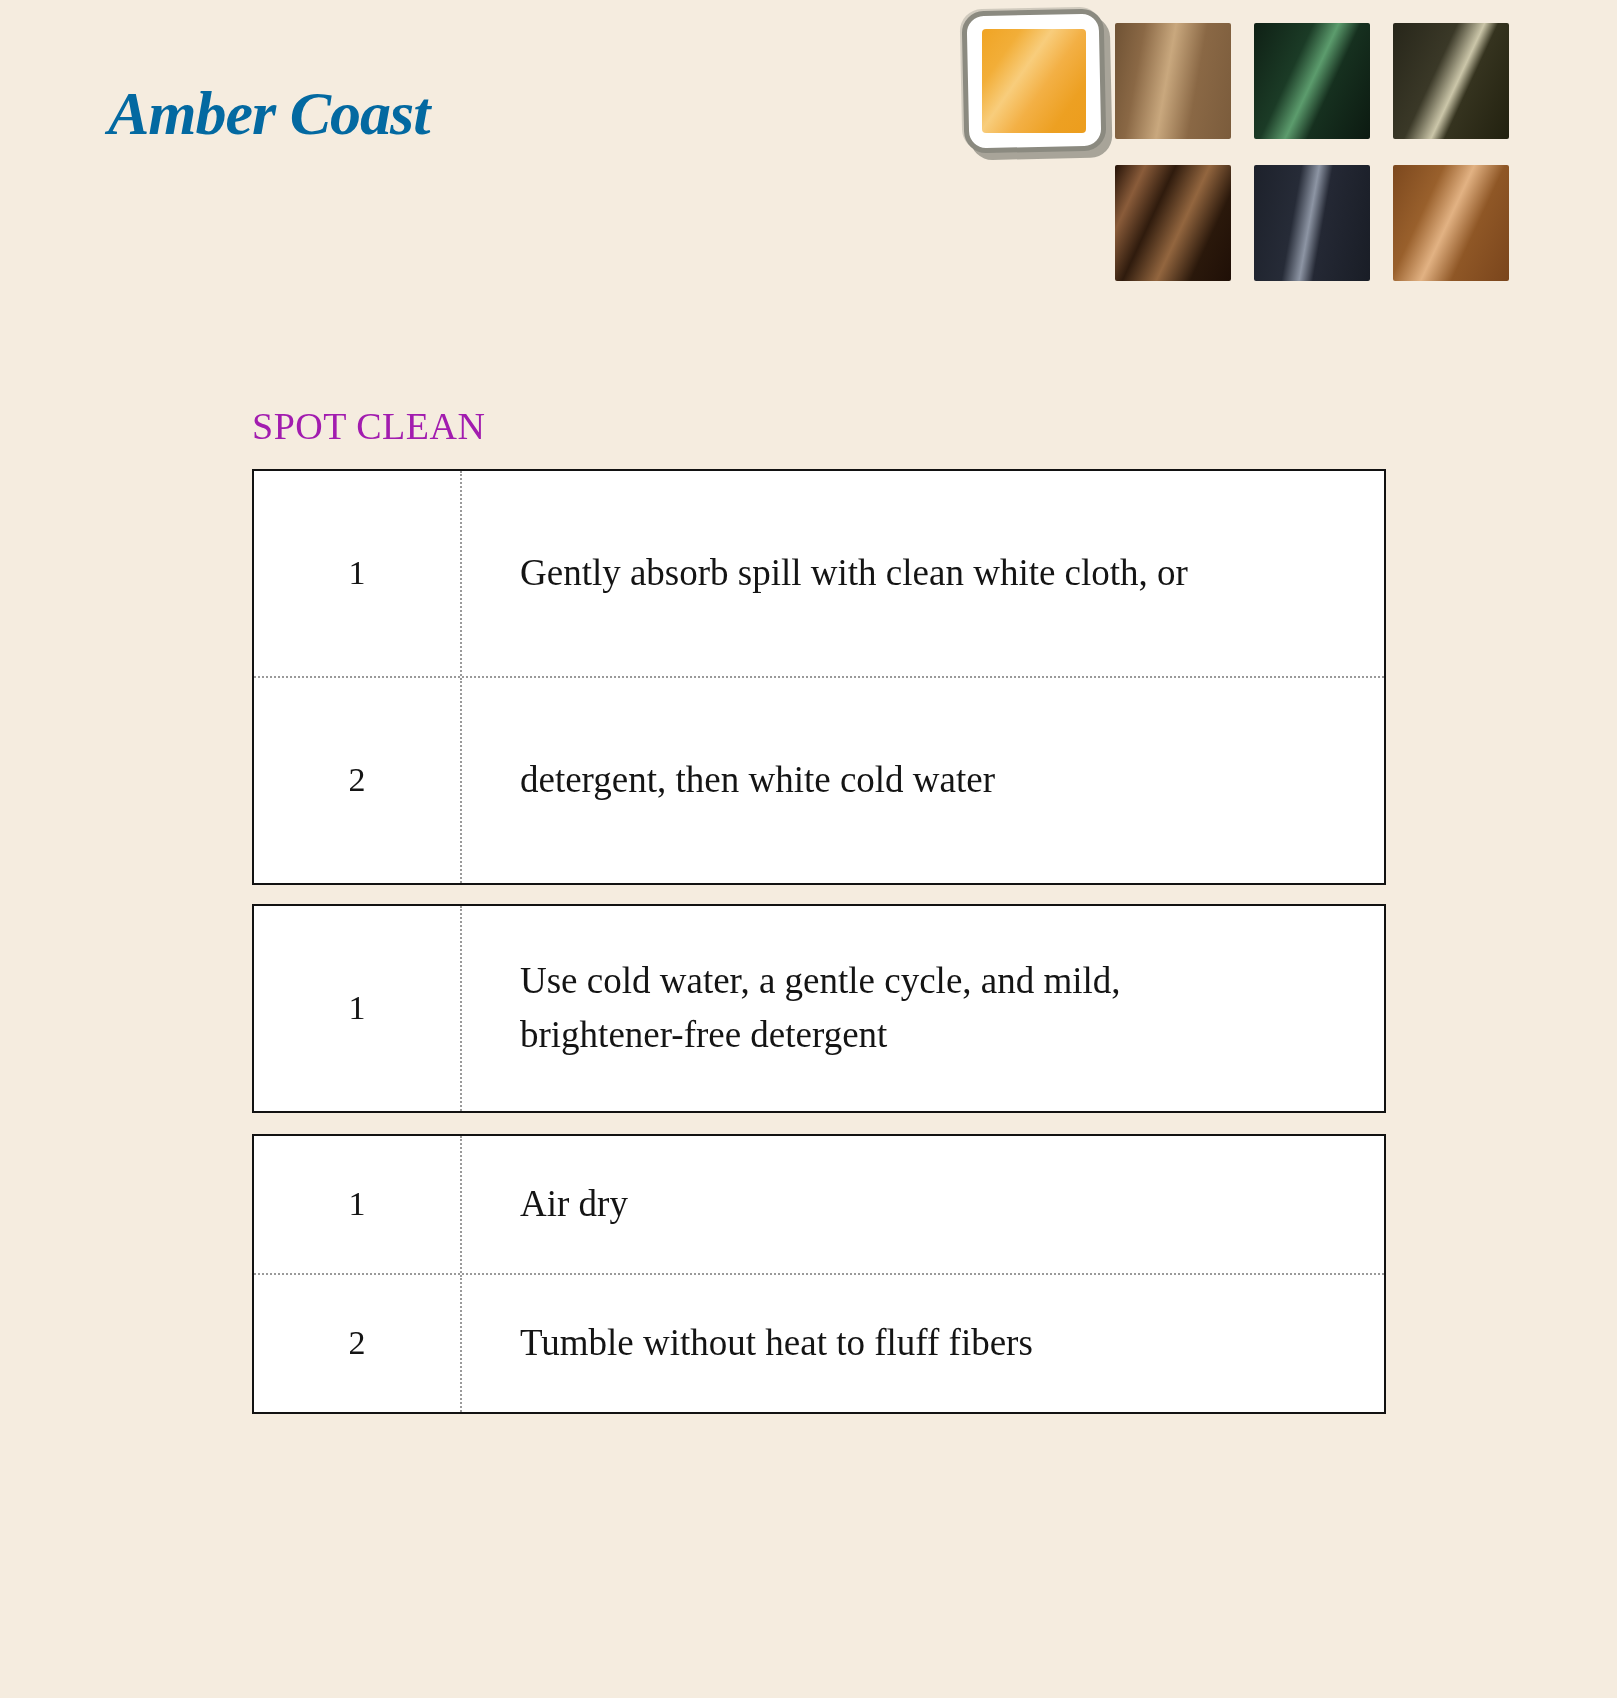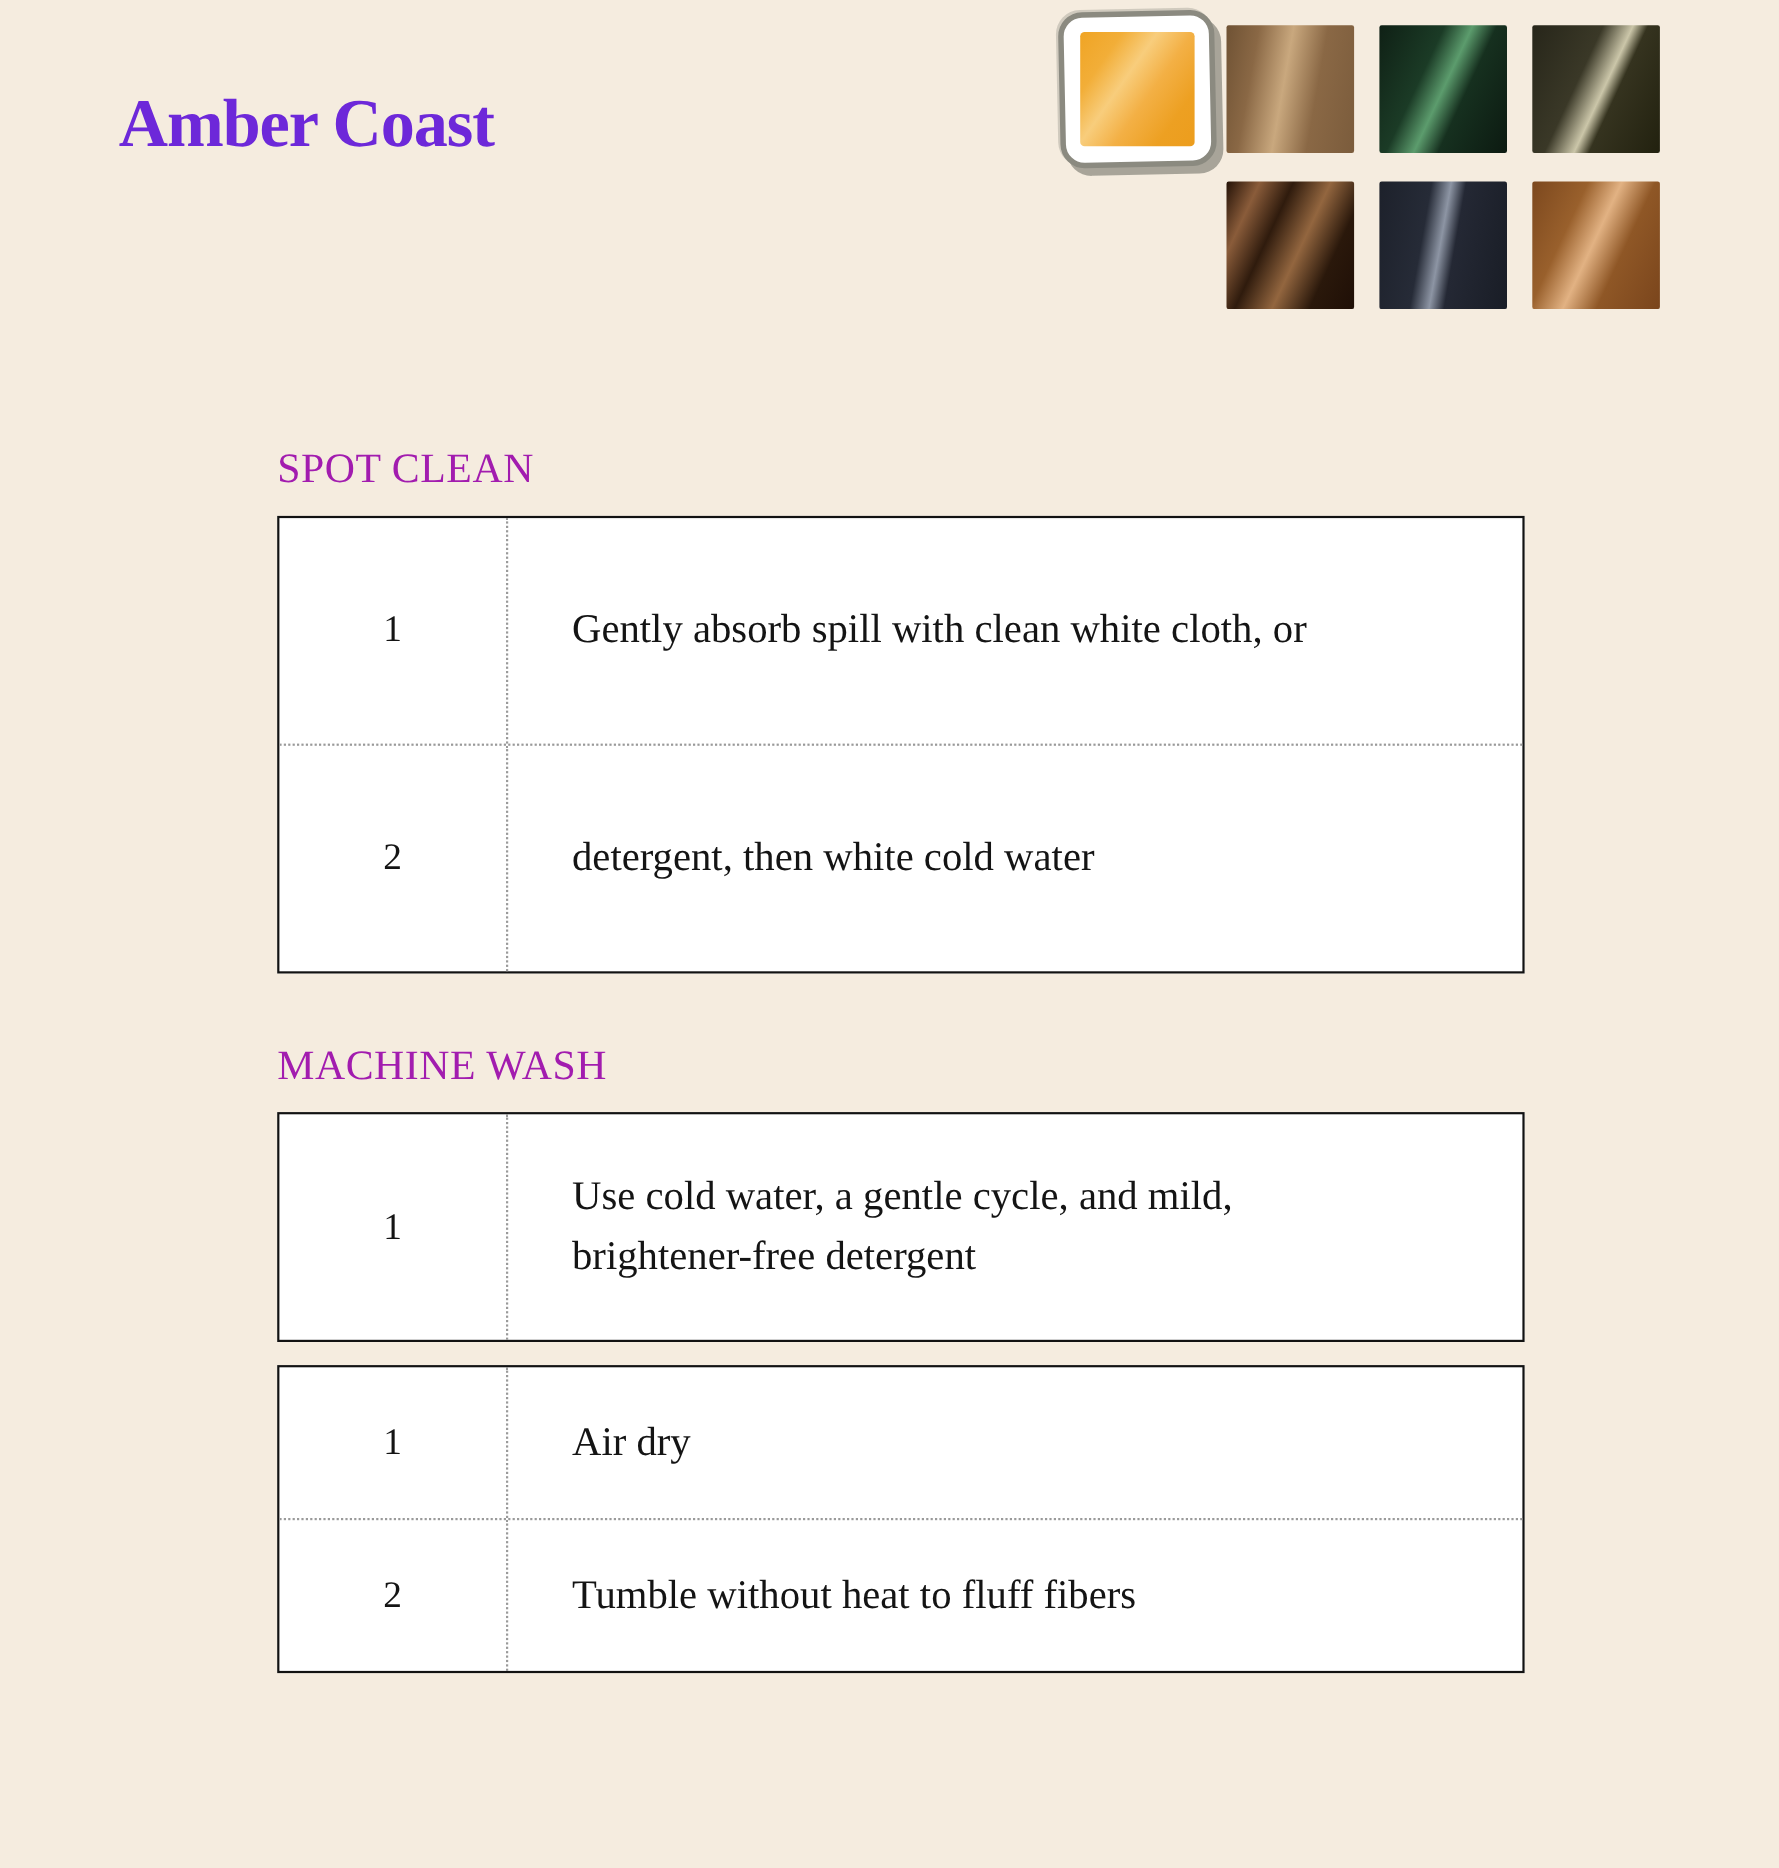--- a/index.html
+++ b/index.html
@@ -11,24 +11,25 @@
     overflow: hidden;
     position: relative;
   }
   .page { position: absolute; inset: 0; }
 
   
   .title {
     position: absolute;
     left: 108px; top: 78px;
     margin: 0;
+    font-style: italic;
     font-weight: bold;
     font-size: 62px;
     letter-spacing: -1px;
-    color: #6d28d9;
+    color: #0369a1;
   }
 
   
   .swatches {
     position: absolute;
     left: 976px; top: 23px;
     display: grid;
     grid-template-columns: repeat(4, 116px);
     grid-auto-rows: 116px;
     column-gap: 23px;
@@ -156,21 +157,20 @@
         <div class="row">
           <div class="cell-num">2</div>
           <div class="cell-text">
             <div>detergent, then white cold water</div>
           </div>
         </div>
       </div>
     </section>
 
     <section>
-      <h2 class="section-heading" id="heading-machine-wash">MACHINE WASH</h2>
       <div class="care-table">
         <div class="row">
           <div class="cell-num">1</div>
           <div class="cell-text">
             <div>Use cold water, a gentle cycle, and mild,</div>
             <div>brightener-free detergent</div>
           </div>
         </div>
       </div>
     </section>

